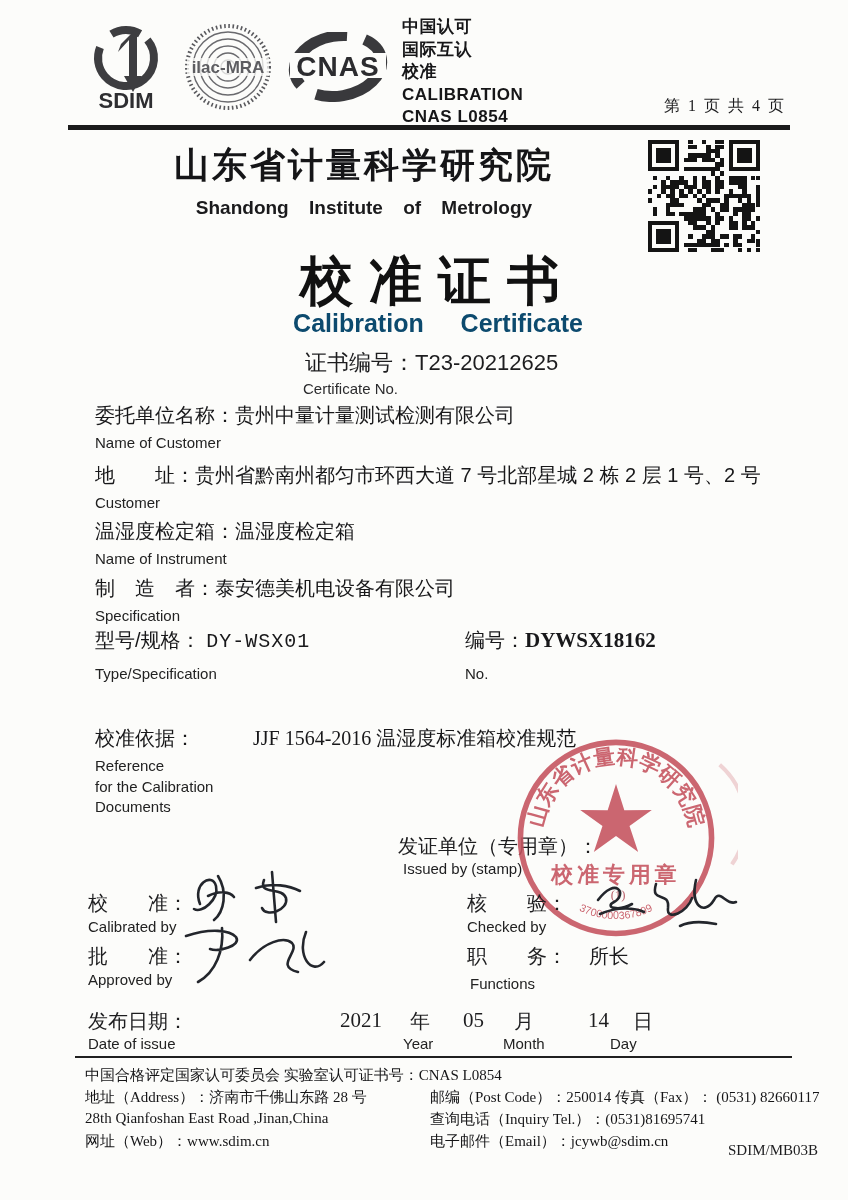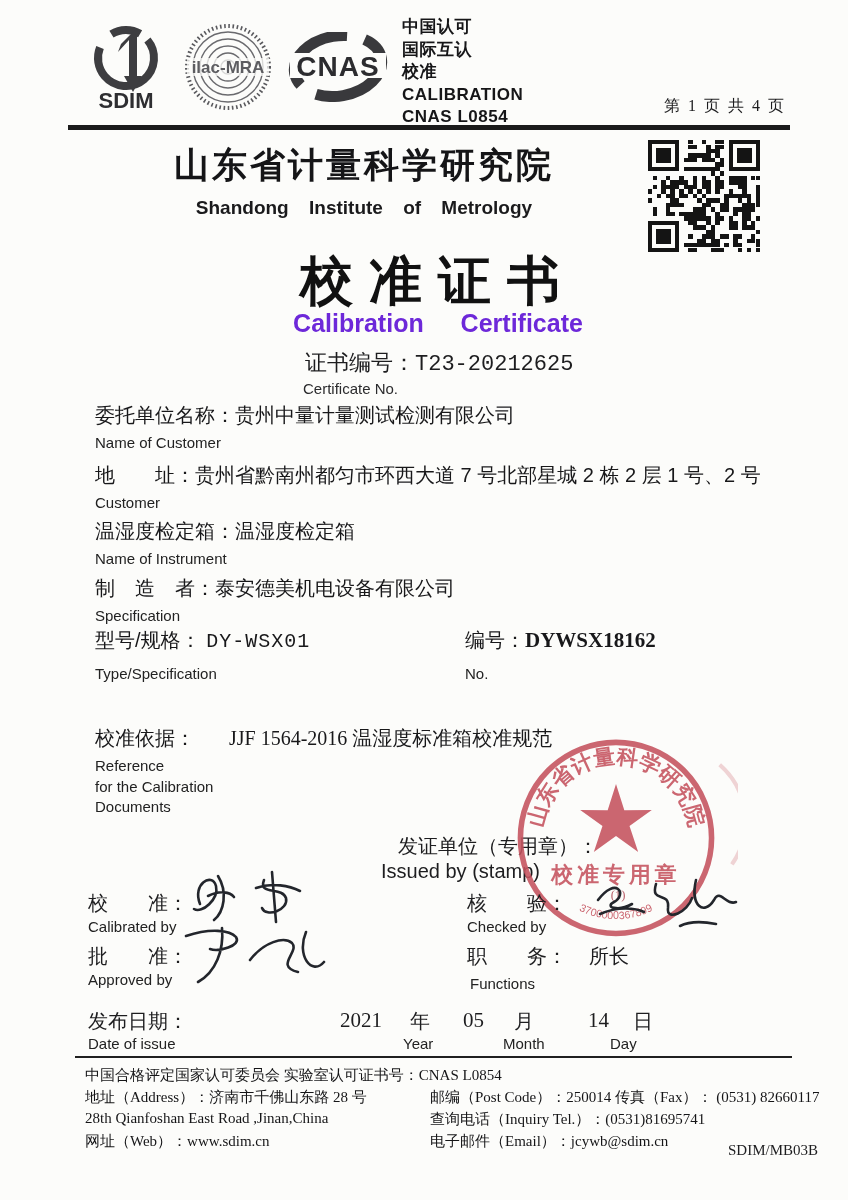--- a/index.html
+++ b/index.html
@@ -31,37 +31,37 @@
   .qr{position:absolute;left:648px;top:140px;width:112px;height:112px;background:#fcfcfa}
   .qr i{position:absolute;background:#141414;display:block}
   .qr .finder{position:absolute;width:31px;height:31px;border:4.5px solid #141414;background:#fcfcfa}
   .qr .finder::after{content:"";position:absolute;inset:4px;background:#141414}
   .qr .f-tl{left:0;top:0}.qr .f-tr{right:0;top:0}.qr .f-bl{left:0;bottom:0}
 
   
   .cert-cn{position:absolute;left:128px;top:246px;width:620px;text-align:center;
     font-family:var(--serif);font-weight:bold;font-size:53px;letter-spacing:16px;color:#111}
   .cert-en{position:absolute;left:128px;top:309px;width:620px;text-align:center;
-    font-family:var(--sans);font-weight:bold;font-size:25px;word-spacing:30px;color:#6d28d9}
-  .cert-no{position:absolute;left:305px;top:348px;font-family:Liberation Mono, monospace;font-size:22px}
+    font-family:var(--sans);font-weight:bold;font-size:25px;word-spacing:30px;color:#0c4a6e}
+  .cert-no{position:absolute;left:305px;top:348px;font-family:Liberation Sans, sans-serif;font-size:22px}
   .cert-no b{font-weight:normal}
   .cert-no-en{position:absolute;left:303px;top:380px;font-size:15px;color:var(--ink-soft)}
 
   
   .fld{position:absolute;left:95px;white-space:nowrap}
   .fld .cn{font-size:20px;color:#18181a}
   .fld .en{display:block;font-size:15px;color:#222;margin-top:5px}
   .serif-val{font-family:var(--serif)}
   .mono-val{font-family:var(--mono);letter-spacing:1px}
   .bold-serif{font-family:var(--serif);font-weight:bold;font-size:21px}
   .ref-en span{display:block;font-size:15px;line-height:20.5px;color:#222}
 
   
   .issued-cn{position:absolute;left:398px;top:833px;font-size:20px}
-  .issued-en{position:absolute;left:381px;top:860px;font-size:20px}
+  .issued-en{position:absolute;left:403px;top:860px;font-size:15px}
   .sig-label{position:absolute;font-size:20px;white-space:nowrap}
   .sig-sub{position:absolute;font-size:15px;color:#222}
   .sig-svg{position:absolute}
   .sig-svg path{fill:none;stroke:#23262c;stroke-width:2.6;stroke-linecap:round;stroke-linejoin:round}
 
   
   .stamp{position:absolute;left:494px;top:736px;width:244px;height:214px;opacity:.88}
 
   
   .date-area{position:absolute;left:0;top:0;width:848px;height:1200px;pointer-events:none}
@@ -378,21 +378,21 @@
     <span class="cn"><span>型号/规格：</span>&nbsp;<span class="mono-val">DY-WSX01</span></span>
     <span class="en" style="margin-top:11px">Type/Specification</span>
   </div>
 
   <div class="fld" style="left:465px;top:627px">
     <span class="cn"><span>编号：</span><span class="bold-serif">DYWSX18162</span></span>
     <span class="en" style="margin-top:11px">No.</span>
   </div>
 
   <div class="fld" style="top:725px">
-    <span class="cn"><span>校准依据：</span><span class="serif-val" style="margin-left:34px">JJF 1564-2016 温湿度标准箱校准规范</span></span>
+    <span class="cn"><span>校准依据：</span><span class="serif-val" style="margin-left:58px">JJF 1564-2016 温湿度标准箱校准规范</span></span>
     <span class="ref-en" style="display:block;margin-top:4px">
       <span>Reference</span>
       <span>for the Calibration</span>
       <span>Documents</span>
     </span>
   </div>
 
   <div class="issued-cn">发证单位（专用章）：</div>
   <div class="issued-en">Issued by (stamp)</div>
 

